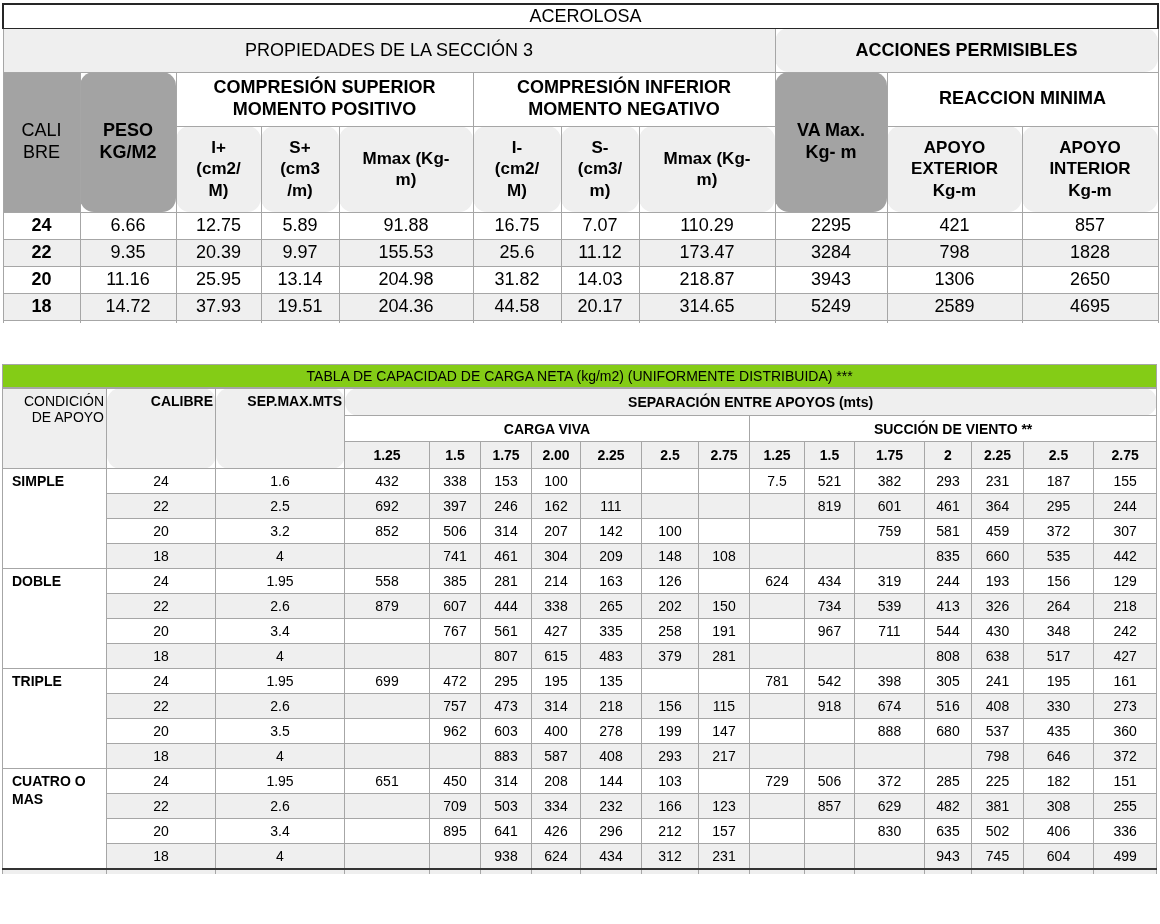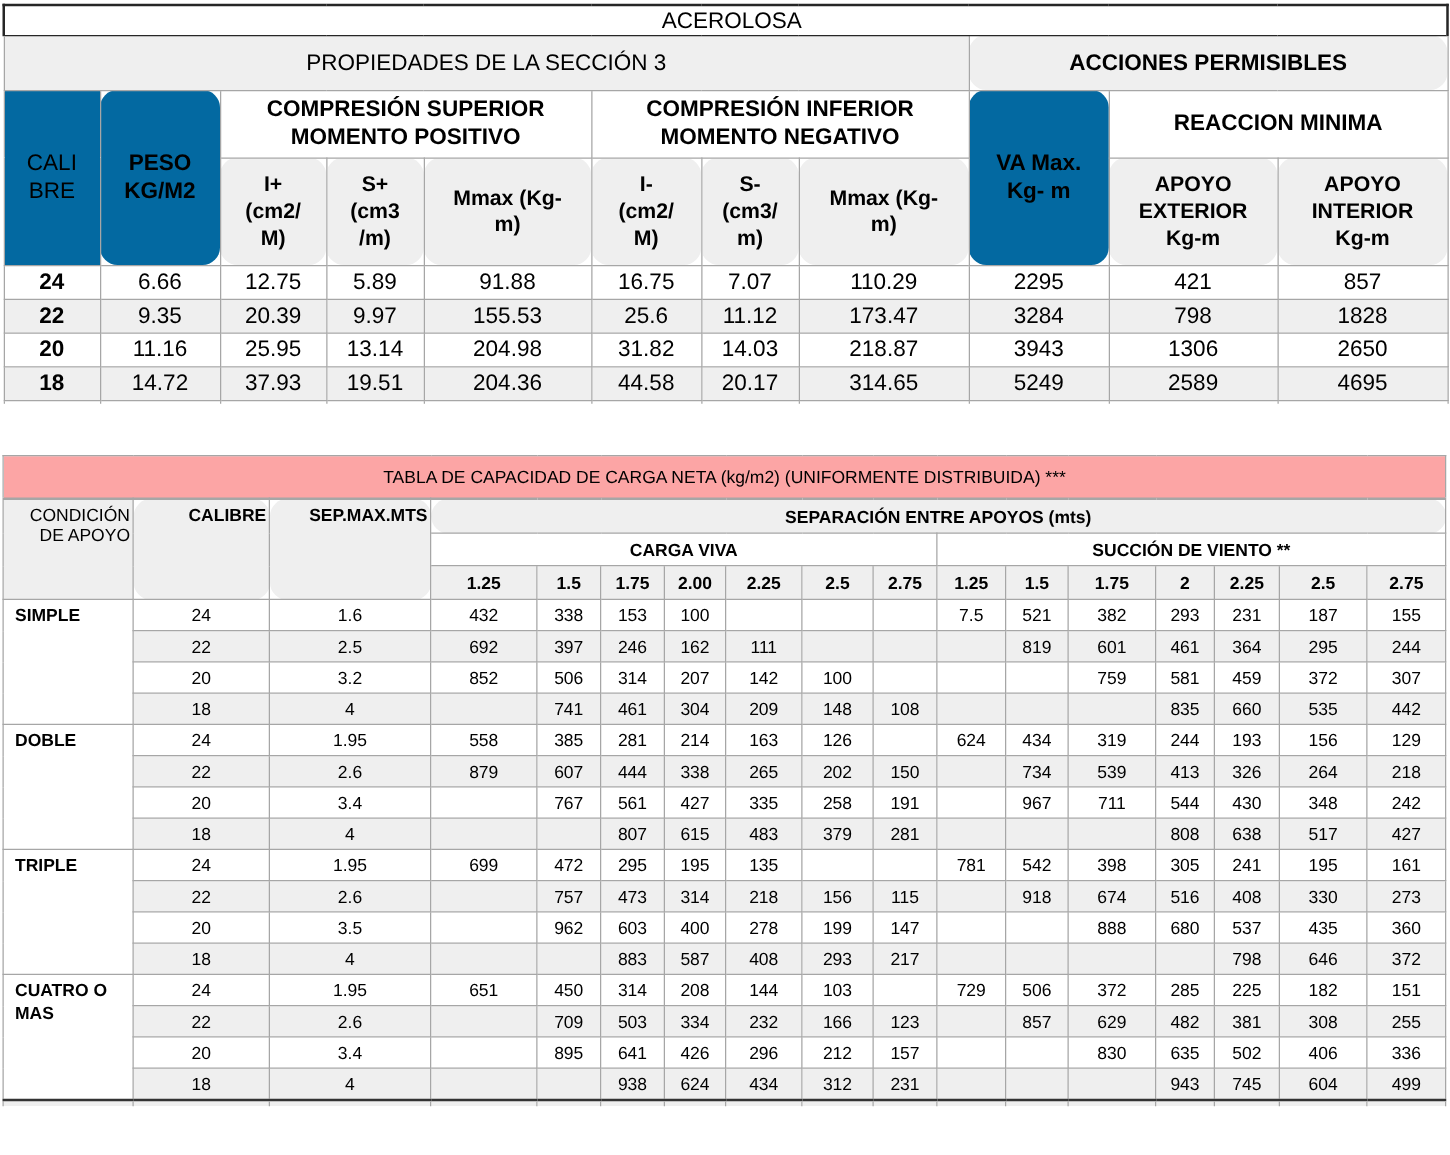--- a/index.html
+++ b/index.html
@@ -20,29 +20,29 @@
      padding:0 2px;overflow:hidden;}
   .b{font-weight:700;border-radius:14px;}
   .pl{white-space:pre-line;line-height:1.15;}
 
   
   .t1{width:1155px;margin:3px 0 0 2px;font-size:18px;}
   .t1 .title-row td{height:24px;border-color:var(--dark);border-width:2px 2px 1px 2px;background:#fff;padding-left:12px;}
   .t1 .banner-row td{height:44px;background:var(--stripe);}
   .t1 .group-row td{height:54px;background:#fff;line-height:1.2;}
   .t1 .sub-row td{height:86px;background:var(--stripe);font-size:17px;line-height:1.25;}
-  .t1 td.white{background:#0369a1;}
+  .t1 td.white{background:#a3a3a3;}
   .t1 tbody td{height:27px;}
   .t1 tbody tr.stripe td{background:var(--stripe);}
   .t1 tbody td.cal{font-weight:700;}
   .t1 tr.sliver1 td{height:3px;background:#fff;border-bottom:none;}
 
   
   .t2{width:1154px;margin:41px 0 0 2px;font-size:14px;}
-  .t2 .title-row td{height:34px;background:#fca5a5;border-bottom:2px solid var(--border);}
+  .t2 .title-row td{height:23px;background:#84cc16;border-bottom:2px solid var(--border);}
   .t2 .hdr1 td{height:28px;background:var(--stripe);}
   .t2 .hdr1 td.rowhead{vertical-align:top;padding-top:4px;font-size:14px;text-align:right;}
   .t2 .hdr2 td{height:26px;background:#fff;}
   .t2 .ticks td{height:27px;background:var(--stripe);font-weight:700;}
   .t2 tbody td{height:25px;}
   .t2 tbody tr.stripe td{background:var(--stripe);}
   .t2 td.group{font-weight:700;vertical-align:top;text-align:left;
                padding:3px 2px 0 9px;background:#fff;white-space:pre-line;line-height:1.3;font-size:14px;}
   .t2 tr.sliver2 td{height:5px;border-top:2px solid #333333;background:var(--stripe);border-bottom:none;}
 </style>

